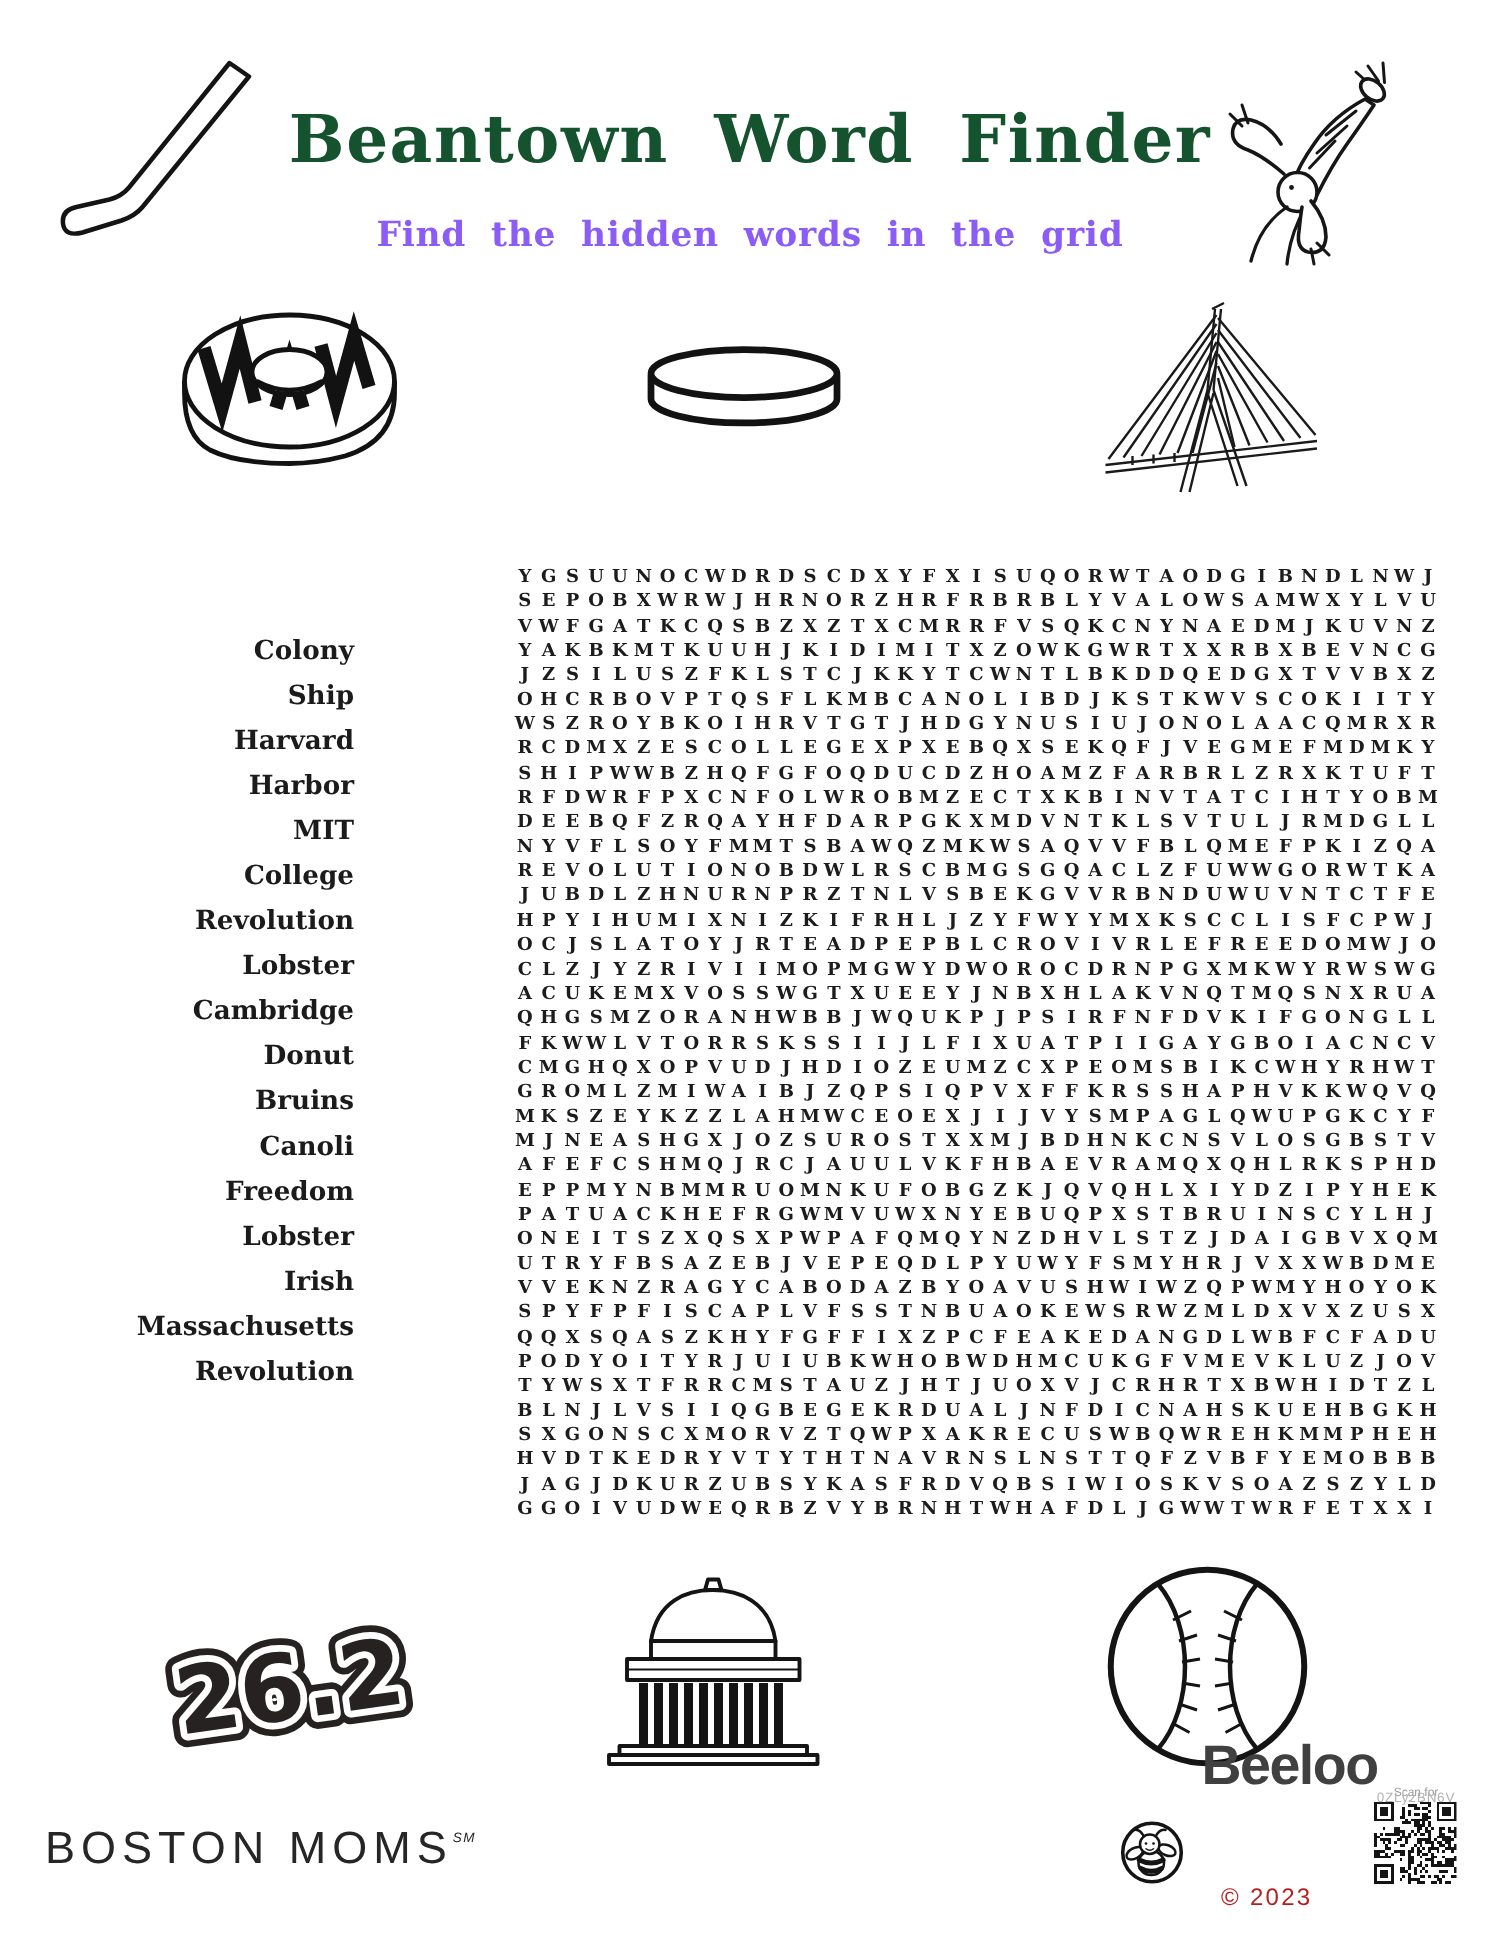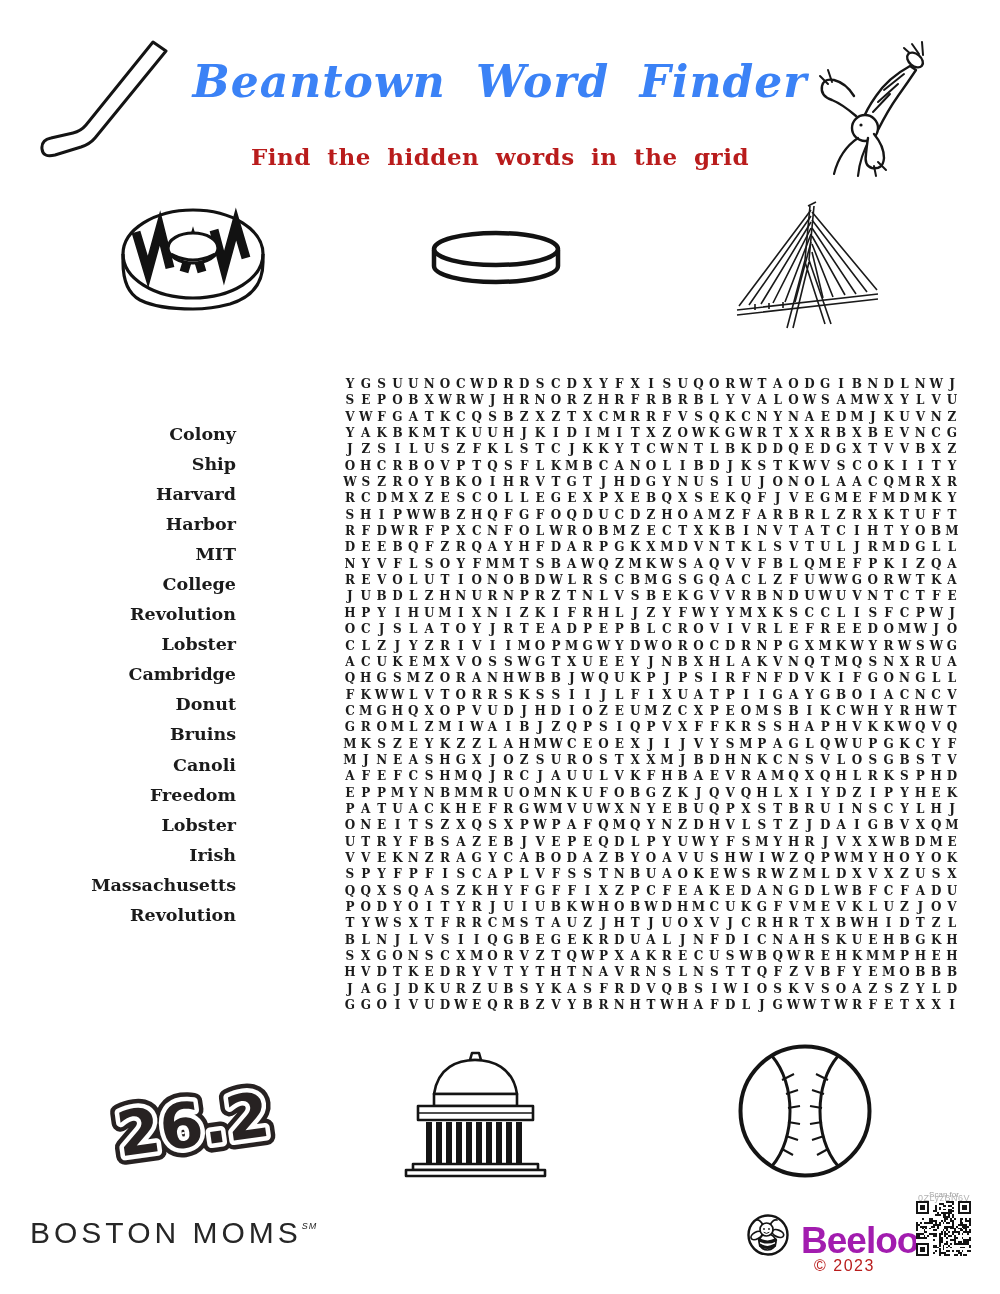--- a/index.html
+++ b/index.html
@@ -1,33 +1,33 @@
 <!DOCTYPE html>
 <html><head>
 <meta charset="utf-8">
 <style>
   html,body{margin:0;padding:0;background:#888;}
   .page{position:relative;width:1000px;height:1294px;background:#ffffff;overflow:hidden;
         font-family:"DejaVu Serif",serif;color:#1b1b1b;}
   .abs{position:absolute;}
-  .title{left:0;right:0;top:56px;text-align:center;font-weight:700;font-size:44px;
-         letter-spacing:1px;word-spacing:14px;color:#3b82f6;font-style:italic;}
+  .title{left:0;right:0;top:68px;text-align:center;font-weight:700;font-size:44px;
+         letter-spacing:1px;word-spacing:14px;color:#14532d;}
   .subtitle{left:0;right:0;top:143px;text-align:center;font-weight:700;font-size:23px;
-         letter-spacing:.5px;word-spacing:8px;color:#b91c1c;}
+         letter-spacing:.5px;word-spacing:8px;color:#8b5cf6;}
   .word-list{left:0;top:419px;width:236px;text-align:right;font-weight:700;font-size:17.5px;}
   .word-list .word{line-height:30.05px;height:30.05px;}
   .grid{left:342px;top:376px;}
   .grid-row{display:flex;height:16.35px;}
   .cell{width:15.85px;text-align:center;font-weight:700;font-size:12px;line-height:16.35px;
         color:#1c1c1c;}
   .brand{left:30px;top:1216px;font-family:"Liberation Sans",sans-serif;font-weight:400;
          font-size:30px;letter-spacing:4px;color:#262626;}
   .brand sup{font-size:9px;letter-spacing:1px;vertical-align:14px;font-style:italic;}
-  .beeloo{left:801px;top:1220px;font-family:"Liberation Sans",sans-serif;font-weight:700;
-          font-size:37px;letter-spacing:-1px;color:#a21caf;}
+  .beeloo{left:801px;top:1156px;font-family:"Liberation Sans",sans-serif;font-weight:700;
+          font-size:37px;letter-spacing:-1px;color:#404040;}
   .copyright{left:792px;top:1257px;width:105px;text-align:center;
           font-family:"Liberation Sans",sans-serif;font-size:16px;letter-spacing:1.5px;color:#b91c1c;}
   .qr-caption{left:916px;top:1190px;width:56px;text-align:center;
           font-family:"Liberation Sans",sans-serif;font-size:8px;color:#9b9b9b;}
   .qr-id{left:914px;top:1193px;width:60px;text-align:center;
           font-family:"Liberation Sans",sans-serif;font-size:9px;letter-spacing:.5px;color:#b3b3b3;}
   svg{display:block;}
 </style>
 </head>
 <body>

